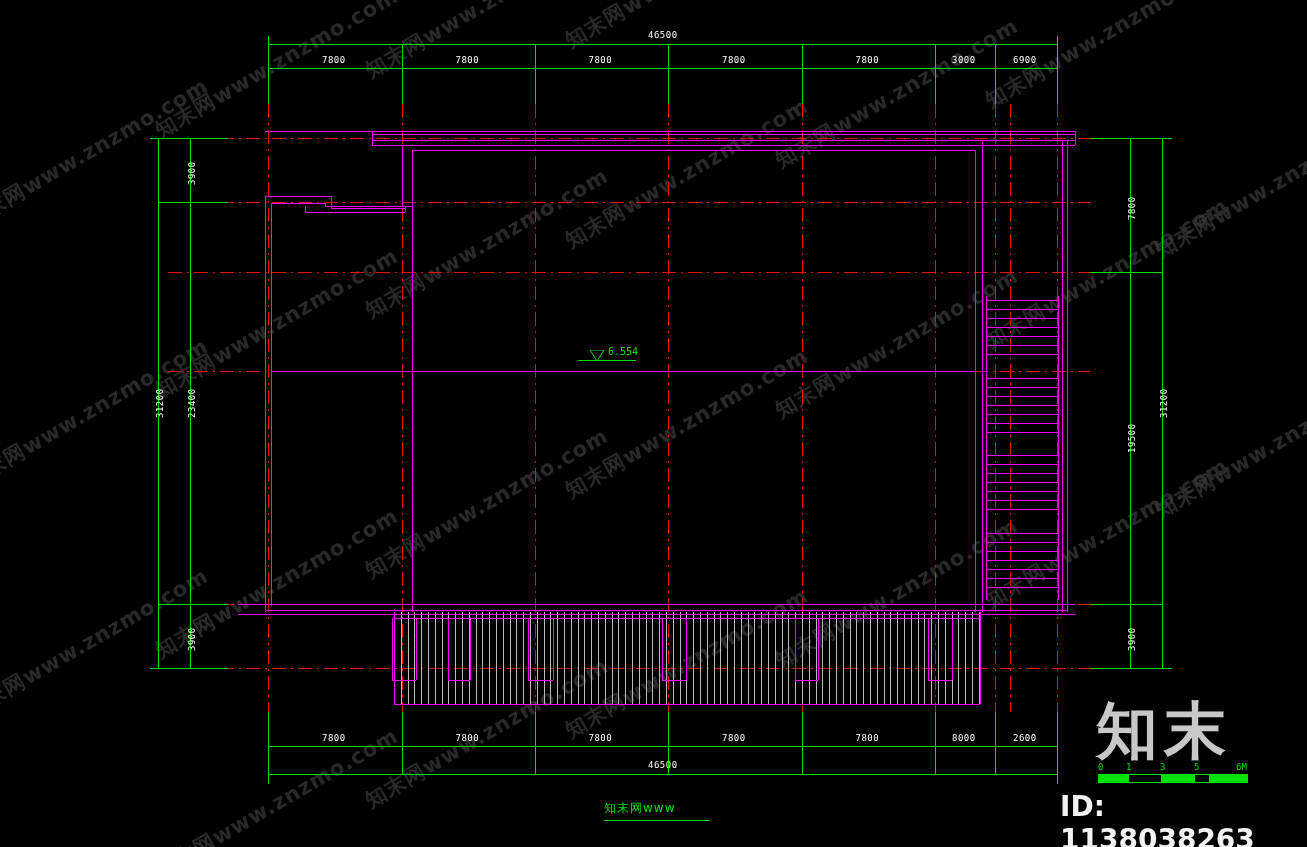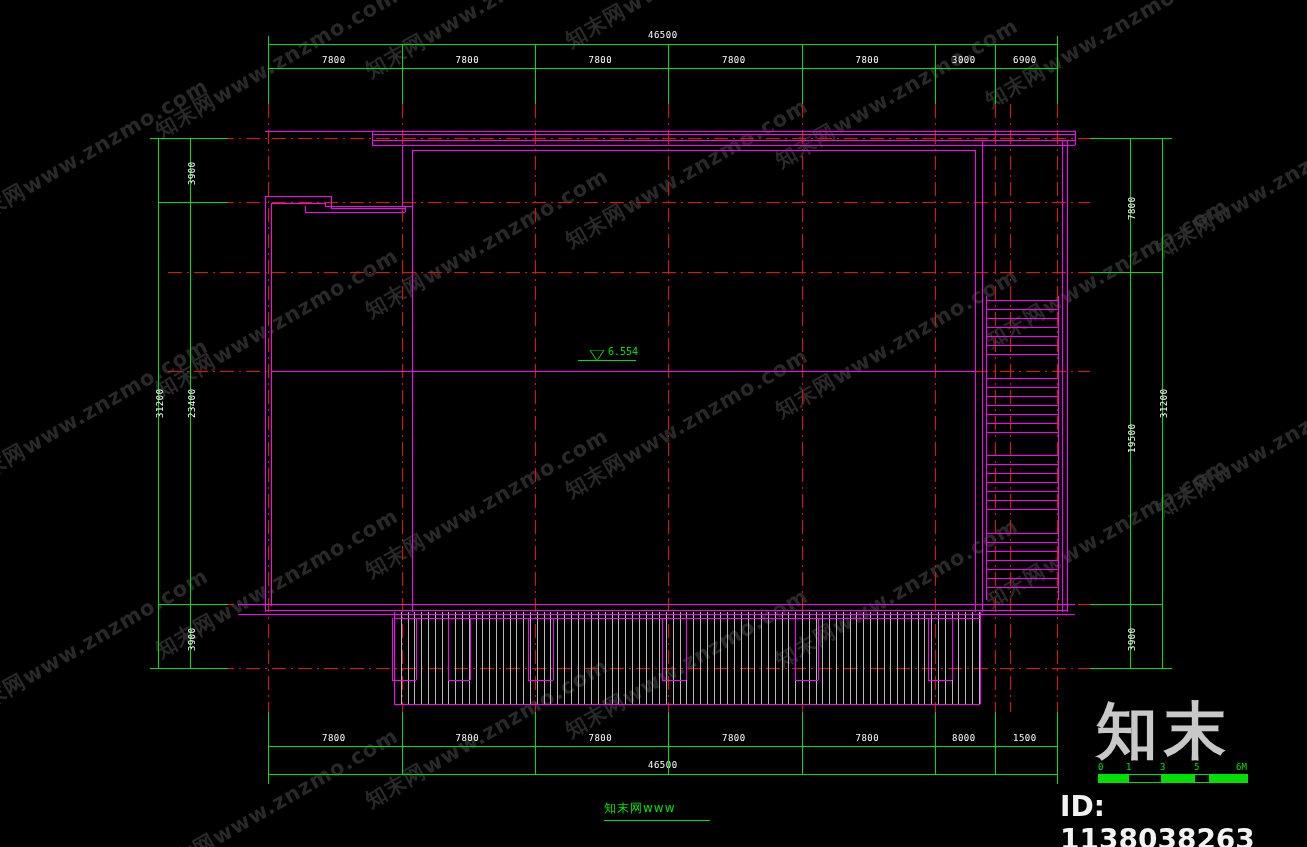--- a/index.html
+++ b/index.html
@@ -323,21 +323,21 @@
       <div class="tick" style="left: 802px; top: 736px; height: 20px;"></div>
       <div class="tick" style="left: 935px; top: 736px; height: 20px;"></div>
       <div class="tick" style="left: 995px; top: 736px; height: 20px;"></div>
       <div class="tick" style="left: 1057px; top: 736px; height: 20px;"></div>
       <div class="dimtxt" style="left: 322px; top: 733px;">7800</div>
       <div class="dimtxt" style="left: 455.5px; top: 733px;">7800</div>
       <div class="dimtxt" style="left: 588.5px; top: 733px;">7800</div>
       <div class="dimtxt" style="left: 722px; top: 733px;">7800</div>
       <div class="dimtxt" style="left: 855.5px; top: 733px;">7800</div>
       <div class="dimtxt" style="left: 952px; top: 733px;">8000</div>
-      <div class="dimtxt" style="left: 1013px; top: 733px;">1500</div>
+      <div class="dimtxt" style="left: 1013px; top: 733px;">2600</div>
       <div class="ln g" style="left: 268px; top: 774px; width: 789px; height: 1px;"></div>
       <div class="tick" style="left: 268px; top: 766px; height: 18px;"></div>
       <div class="tick" style="left: 1057px; top: 766px; height: 18px;"></div>
       <div class="dimtxt" style="left: 648px; top: 760px;">46500</div>
       <div class="ln g" style="left: 268px; top: 712px; width: 1px; height: 62px;"></div>
       <div class="ln g" style="left: 402px; top: 712px; width: 1px; height: 62px;"></div>
       <div class="ln g" style="left: 535px; top: 712px; width: 1px; height: 62px;"></div>
       <div class="ln g" style="left: 668px; top: 712px; width: 1px; height: 62px;"></div>
       <div class="ln g" style="left: 802px; top: 712px; width: 1px; height: 62px;"></div>
       <div class="ln g" style="left: 935px; top: 712px; width: 1px; height: 62px;"></div>

